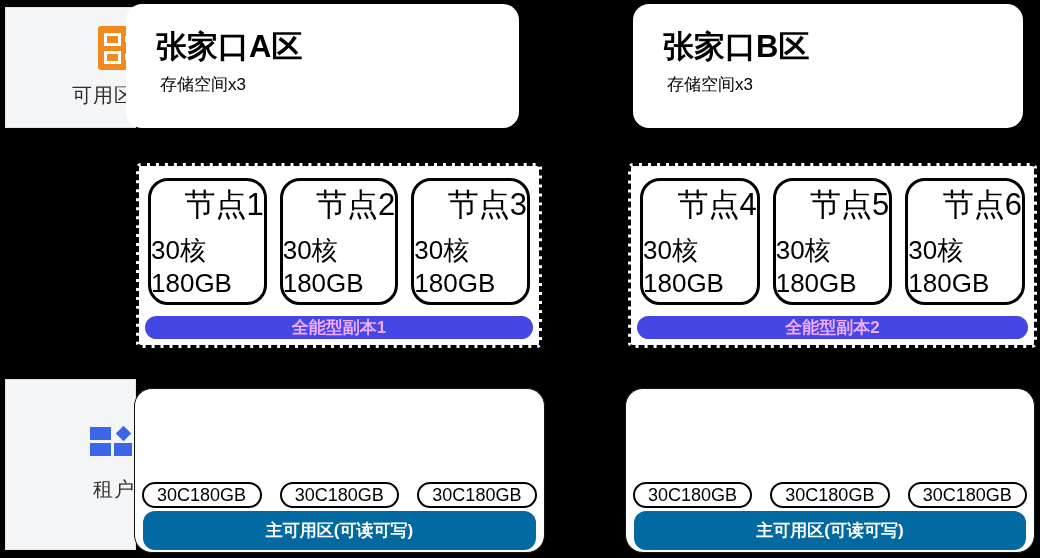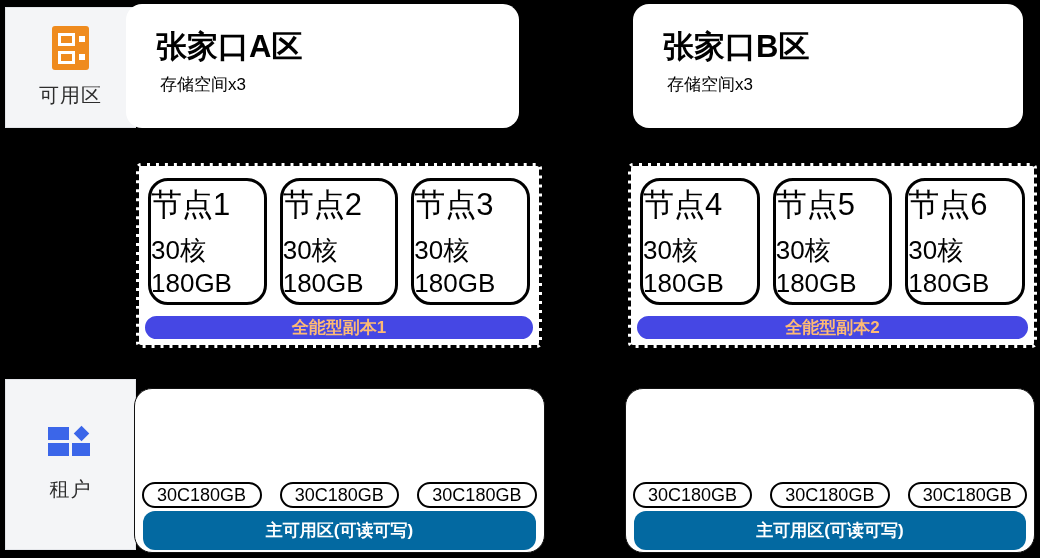--- a/index.html
+++ b/index.html
@@ -2,21 +2,21 @@
 <html><head>
 <meta charset="utf-8">
 <style>
   html,body{margin:0;padding:0;background:#000;}
   *{box-sizing:border-box;}
   body{font-family:"Liberation Sans","DejaVu Sans",sans-serif;}
   .stage{position:relative;width:1040px;height:558px;background:#000;overflow:hidden;}
 
   
   .legend-card{position:absolute;left:5px;width:131px;background:#f4f5f7;border:1px solid #e3e5e9;
-    display:flex;flex-direction:column;align-items:center;justify-content:center;gap:12px;}
+    display:flex;flex-direction:column;align-items:flex-end;justify-content:center;gap:12px;}
   .legend-zone{top:7px;height:121px;}
   .legend-node{top:168px;height:149px;}
   .legend-tenant{top:379px;height:171px;gap:20px;}
   .legend-label{font-size:20px;color:#2d2d2d;letter-spacing:1px;}
 
   
   .zone-icon{width:37px;height:44px;background:#EF8B1E;border-radius:3px;display:flex;
     flex-direction:column;justify-content:center;gap:5px;padding-left:6px;}
   .zr{display:flex;align-items:center;gap:4px;}
   .zrect{width:17px;height:13px;border:3px solid #fff;display:block;}
@@ -44,25 +44,25 @@
   .zone-title{font-size:31px;font-weight:600;line-height:1.2;margin:0;}
   .zone-sub{font-size:17px;margin:8px 4px 0;}
 
   
   .node-group{position:absolute;top:163px;height:185px;background:#fff;border:3px dashed #000;
     border-radius:5px;display:flex;flex-direction:column;}
   .group-a{left:136px;width:406px;}
   .group-b{left:628px;width:409px;}
   .node-row{display:flex;gap:13px;padding:12px 9px 0;flex:1;}
   .node-card{flex:1;background:#fff;border:3px solid #000;border-radius:20px;display:flex;
-    flex-direction:column;align-items:flex-start;justify-content:center;gap:7px;color:#000;}
+    flex-direction:column;align-items:flex-end;justify-content:center;gap:7px;color:#000;}
   .node-name{font-size:31px;font-weight:500;}
   .node-spec{font-size:26px;}
   .replica-pill{height:27px;margin:9px 4px 4px;background:#4547E4;border:2px solid #fff;border-radius:16px;
-    color:#fdba74;font-size:17px;font-weight:bold;display:flex;align-items:center;justify-content:center;}
+    color:#f0abfc;font-size:17px;font-weight:bold;display:flex;align-items:center;justify-content:center;}
 
   
   .tenant-card{position:absolute;top:388px;height:165px;background:#fff;border:1px solid #111;
     border-radius:18px;display:flex;flex-direction:column;justify-content:flex-end;padding:0 6px 2px;}
   .tenant-a{left:134px;width:411px;}
   .tenant-b{left:625px;width:410px;}
   .shard-row{display:flex;gap:18px;margin:0 1px 3px;}
   .shard-pill{flex:1;height:26px;background:#fff;border:2.5px solid #000;border-radius:14px;
     display:flex;align-items:center;padding-left:13px;font-size:18px;color:#000;}
   .role-pill{height:39px;margin:0 2px;background:#0369a1;border-radius:12px;color:#fff;

